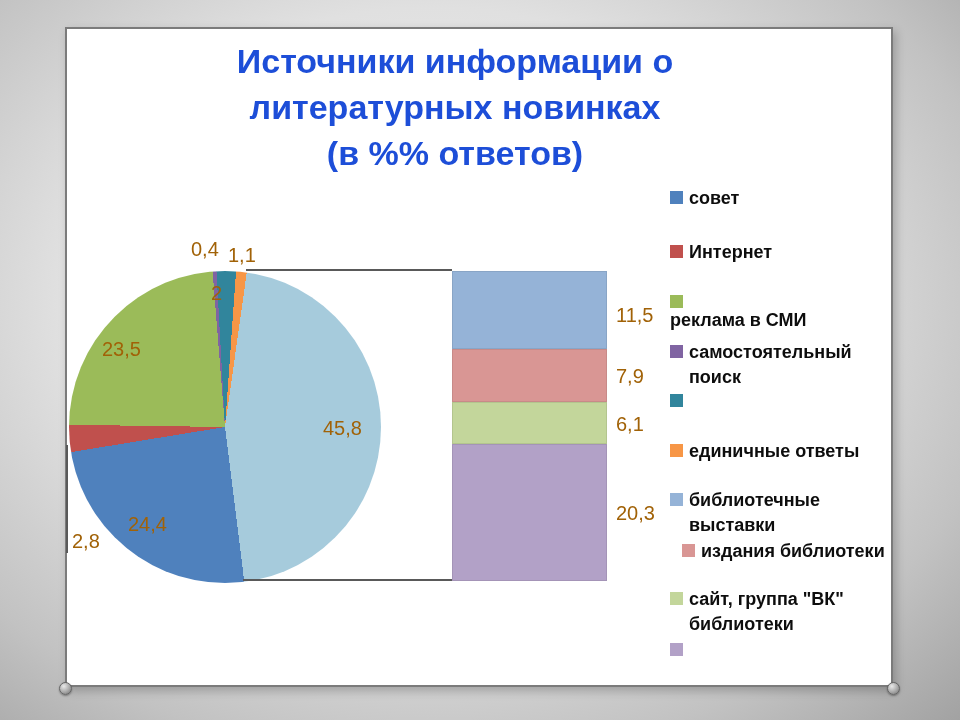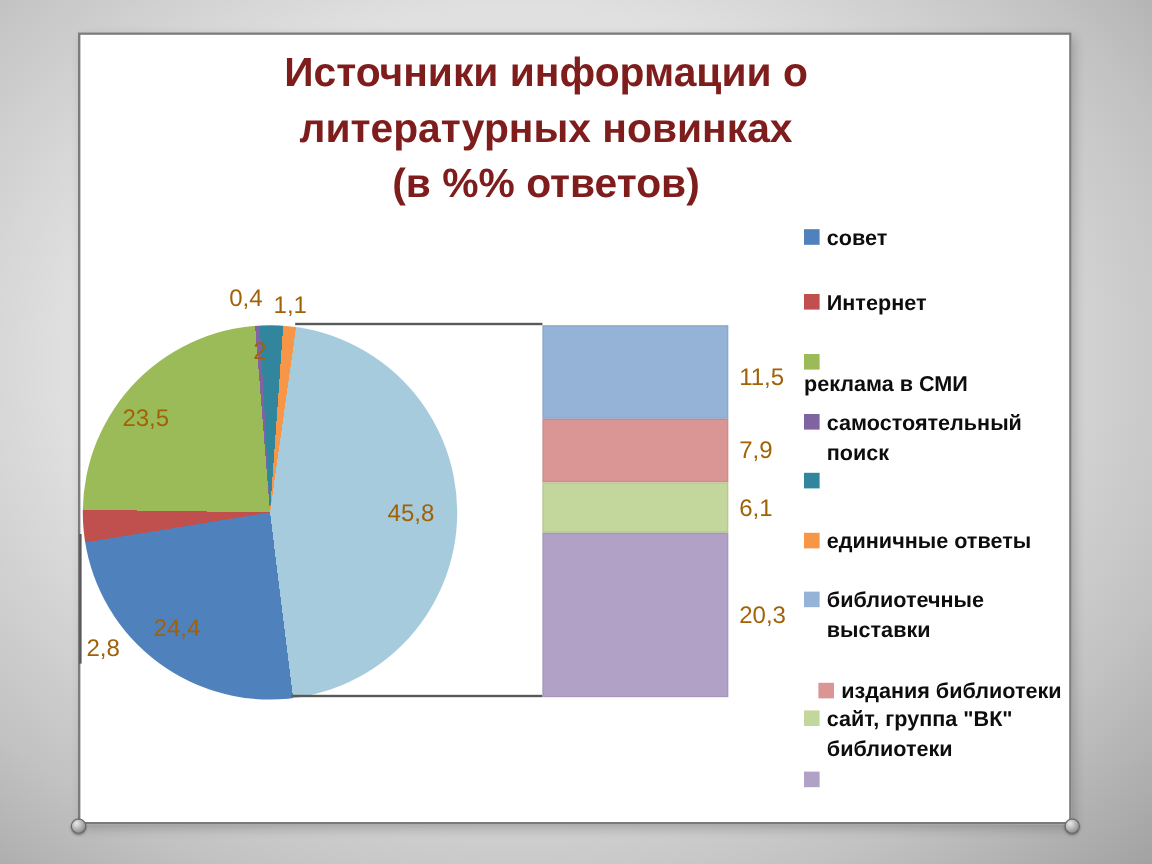--- a/index.html
+++ b/index.html
@@ -13,21 +13,21 @@
     box-sizing:border-box;background:#ffffff;border:2px solid #7b7b7b;
     box-shadow:3px 4px 9px rgba(0,0,0,0.22);
   }
   .pin{
     position:absolute;width:11px;height:11px;border-radius:50%;
     background:radial-gradient(circle at 35% 30%, #e9e9e9 0%, #a8a8a8 55%, #6f6f6f 100%);
     border:1px solid #646464;box-shadow:0 1px 2px rgba(0,0,0,0.35);
   }
   .chart-title{
     position:absolute;left:175px;top:38px;width:560px;text-align:center;
-    font-size:34px;font-weight:bold;color:#7f1d1d;line-height:46px;letter-spacing:0px;
+    font-size:34px;font-weight:bold;color:#1d4ed8;line-height:46px;letter-spacing:0px;
   }
   .pie{
     position:absolute;left:69px;top:271px;width:312px;height:312px;border-radius:50%;
   }
   .bar-stack{
     position:absolute;left:452px;top:271px;width:155px;height:310px;
     display:flex;flex-direction:column;
   }
   .connector{position:absolute;height:2px;background:#595959;}
   .leader{position:absolute;width:2px;background:#595959;}
@@ -101,21 +101,21 @@
   <span class="swatch" style="background-color: rgb(49, 133, 156);"></span>
 </div>
 <div class="legend-item" style="top:439px;">
   <span class="swatch" style="background-color: rgb(247, 150, 70);"></span>
   <span class="legend-label">единичные ответы</span>
 </div>
 <div class="legend-item" style="top:488px;">
   <span class="swatch" style="background-color: rgb(149, 179, 215);"></span>
   <span class="legend-label">библиотечные выставки</span>
 </div>
-<div class="legend-item" style="top:564px;padding-left:12px;">
+<div class="legend-item" style="top:539px;padding-left:12px;">
   <span class="swatch" style="background-color: rgb(217, 150, 148);"></span>
   <span class="legend-label">издания библиотеки</span>
 </div>
 <div class="legend-item" style="top:587px;">
   <span class="swatch" style="background-color: rgb(195, 214, 155);"></span>
   <span class="legend-label">сайт, группа "ВК" библиотеки</span>
 </div>
 <div class="legend-item" style="top:638px;">
   <span class="swatch" style="background-color: rgb(178, 161, 199);"></span>
 </div>

